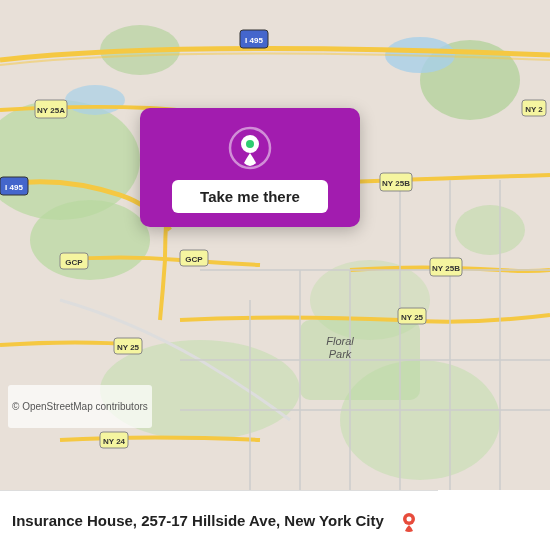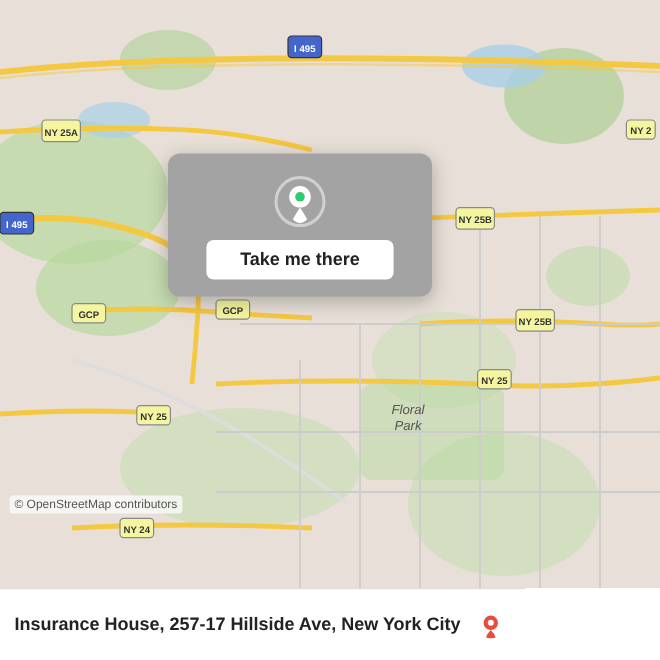--- a/index.html
+++ b/index.html
@@ -22,24 +22,24 @@
 
     
     #map-svg {
       width: 100%;
       height: 100%;
     }
 
     
     #popup-card {
       position: absolute;
-      top: 128px;
+      top: 108px;
       left: 140px;
       width: 220px;
-      background: #a3a3a3;
+      background: #a21caf;
       border-radius: 10px;
       display: flex;
       flex-direction: column;
       align-items: center;
       padding: 18px 20px 14px 20px;
       box-shadow: 0 4px 16px rgba(0,0,0,0.25);
       z-index: 10;
     }
 
     #popup-pin {
@@ -72,21 +72,21 @@
       position: relative;
     }
 
     #attribution {
       font-size: 10px;
       color: #555;
       position: absolute;
       bottom: 62px;
       left: 8px;
       background: rgba(255,255,255,0.7);
-      padding: 2px 4px;
+      padding: 16px 4px;
       border-radius: 3px;
     }
 
     #location-title {
       font-size: 15px;
       color: #222;
       font-weight: 400;
       flex: 1;
     }
 

